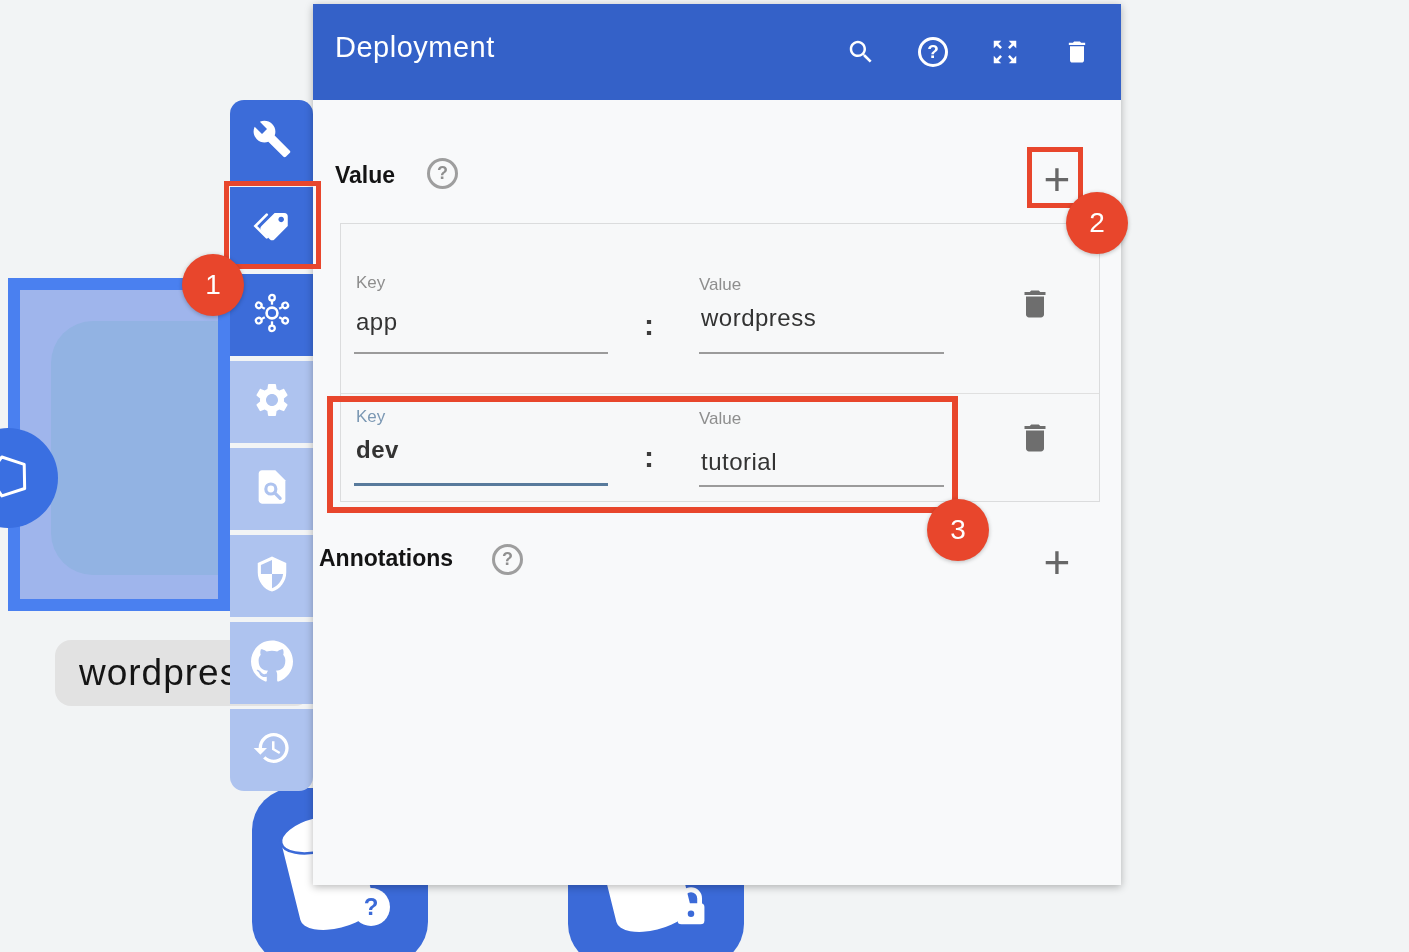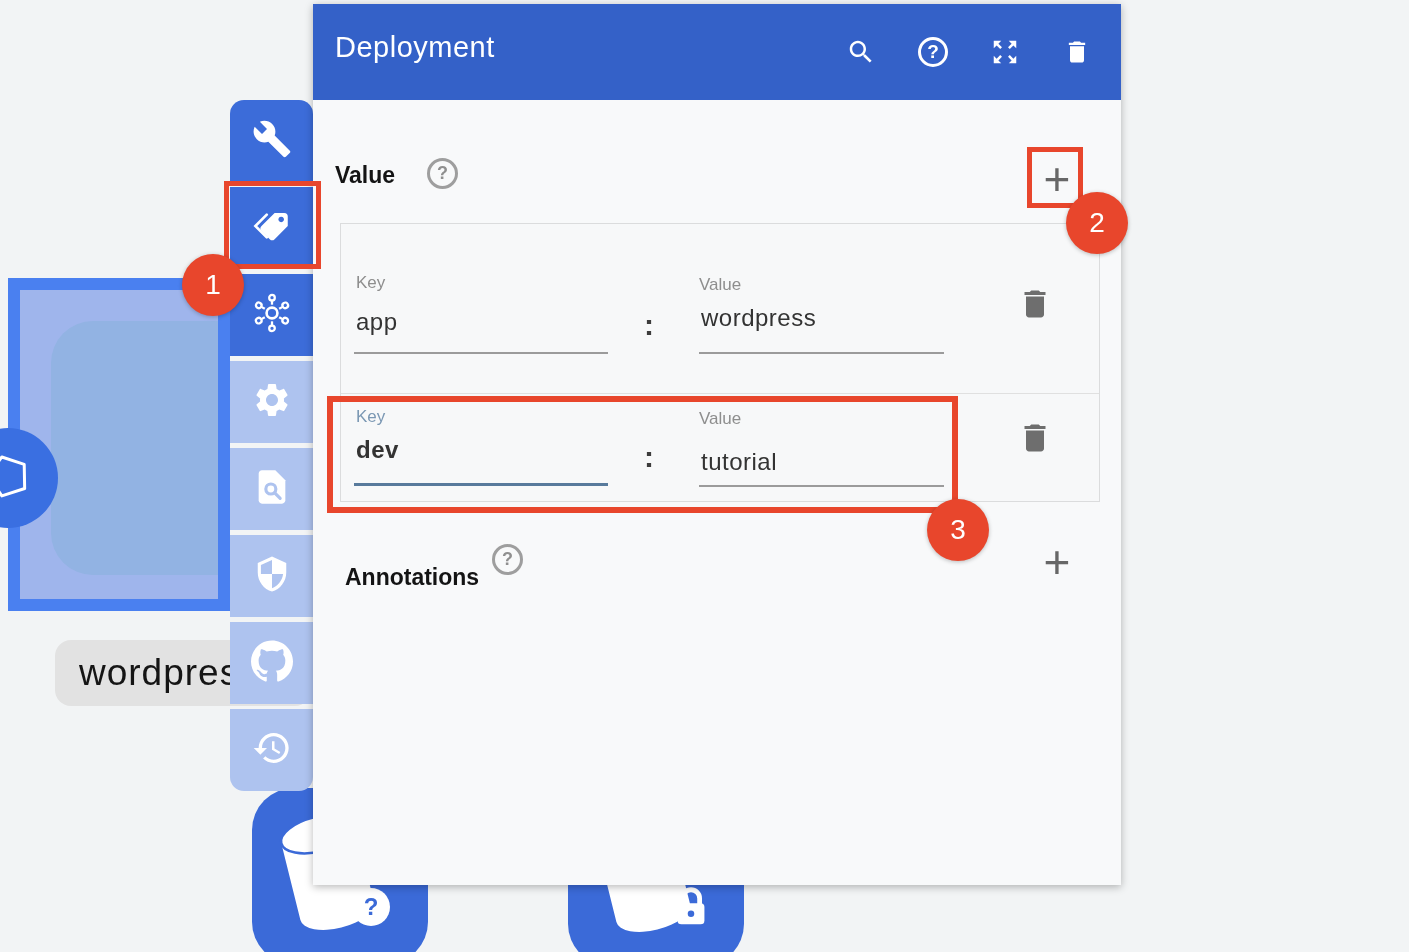--- a/index.html
+++ b/index.html
@@ -265,21 +265,21 @@
       <div class="field-label" style="left:358px;top:185px;">Value</div>
       <div class="field-text" style="left:360px;top:212px;margin-top:12px;">tutorial</div>
       <div class="underline" style="left:358px;top:261px;width:245px;"></div>
       <div class="trash-btn" style="left:676px;top:196px;">
         <svg width="36" height="36" viewBox="0 0 24 24">
             <path fill="#6e6e6e" d="M6 19c0 1.1.9 2 2 2h8c1.1 0 2-.9 2-2V7H6v12zM19 4h-3.5l-1-1h-5l-1 1H5v2h14V4z"></path>
           </svg>
       </div>
     </div>
 
-    <div class="section-title" style="left:32px;top:541px;margin-top:19px;">Annotations</div>
+    <div class="section-title" style="left:6px;top:541px;">Annotations</div>
     <div class="help-circle" style="left:179px;top:540px;">
       <span>?</span>
     </div>
     <div class="plus-btn" style="left:722px;top:536px;">
       <span>+</span>
     </div>
   </div>
 
   <div class="hl-rect" style="left:224px;top:181px;width:97px;height:88px;"></div>
   <div class="step-badge" style="left:182px;top:254px;">

